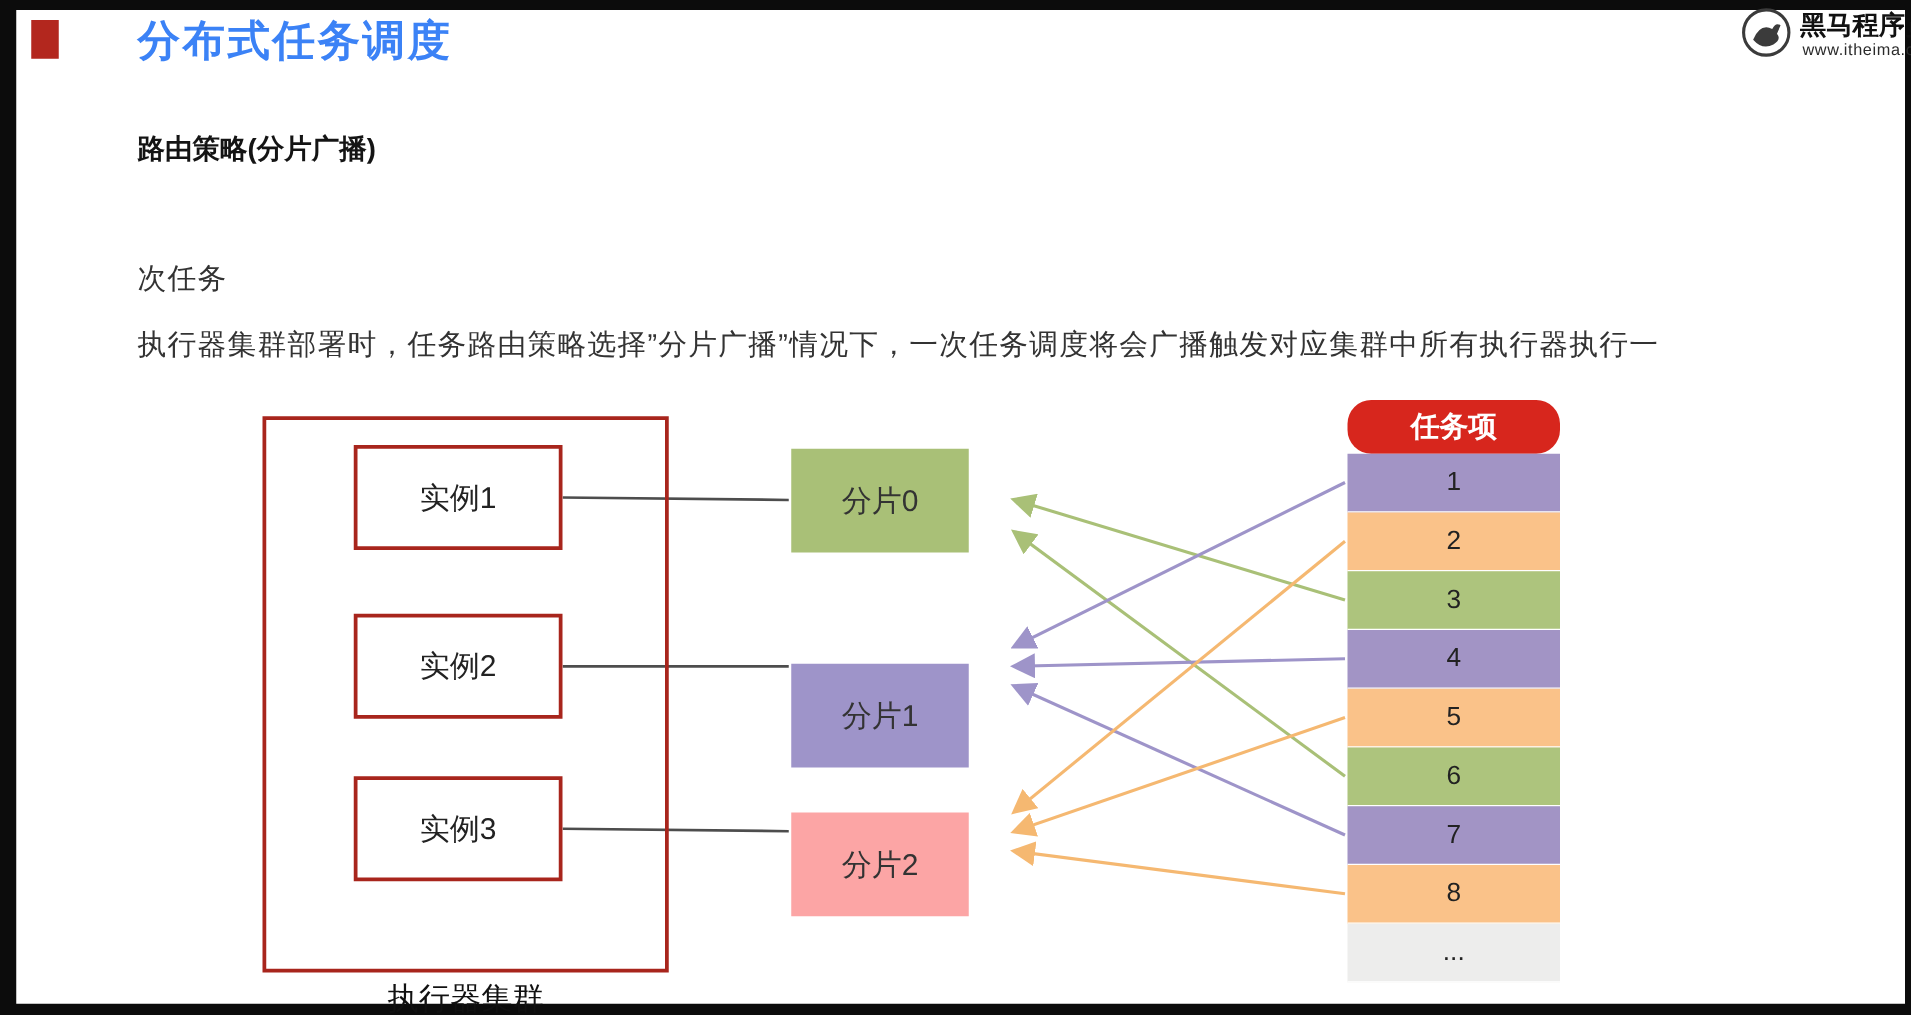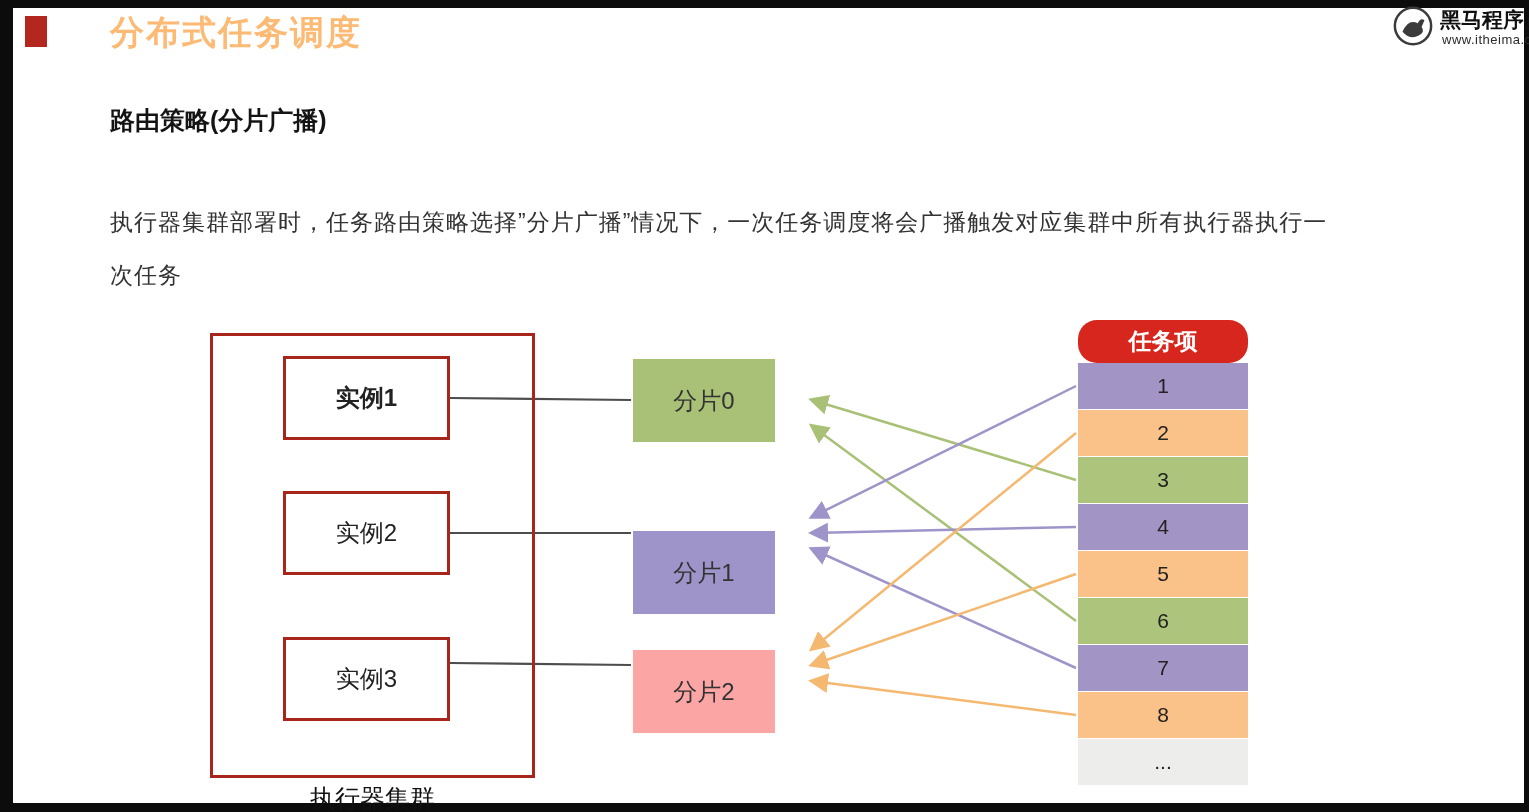--- a/index.html
+++ b/index.html
@@ -1,22 +1,22 @@
 <!DOCTYPE html>
 <html><head>
 <meta charset="utf-8">
 <style>
   html,body{margin:0;padding:0;background:#000;}
   #stage{position:relative;width:1529px;height:812px;background:#0c0c0c;overflow:hidden;
          font-family:"Liberation Sans","DejaVu Sans",sans-serif;}
   #sheet{position:absolute;left:13px;top:8px;right:5px;bottom:9px;background:#ffffff;}
   .abs{position:absolute;}
   .accent{left:25px;top:16px;width:22px;height:31px;}
-  .title{left:110px;top:10px;font-size:34px;font-weight:bold;color:#fdba74;letter-spacing:2px;}
-  .subtitle{left:110px;top:104px;font-size:25px;font-weight:bold;color:#141414;}
+  .title{left:110px;top:10px;font-size:34px;font-weight:bold;color:#3b82f6;letter-spacing:2px;}
+  .subtitle{left:110px;top:104px;font-size:22px;font-weight:bold;color:#141414;}
   .bodytext{left:110px;top:196px;width:1395px;font-size:23px;color:#333;letter-spacing:1px;}
   .bodyline{height:53px;line-height:53px;white-space:nowrap;}
   .cluster{left:210px;top:333px;width:325px;height:445px;border:3px solid #A8251C;box-sizing:border-box;background:transparent;}
   .inst{left:283px;width:167px;height:84px;border:3px solid #A8251C;box-sizing:border-box;background:#fff;
         display:flex;align-items:center;justify-content:center;font-size:24px;color:#222;}
   .cluster-label{left:210px;top:741px;width:325px;text-align:center;font-size:25px;color:#111;margin-top:41px;}
   .shard{left:633px;width:142px;height:83px;display:flex;align-items:center;justify-content:center;
          font-size:24px;color:#333;}
   .ttable{left:1078px;top:320px;width:170px;}
   .thead{height:43px;display:flex;align-items:center;justify-content:center;color:#fff;font-weight:bold;font-size:23px;border-radius:19px;}
@@ -70,32 +70,32 @@
     <svg class="logo-circle" viewBox="0 0 44 44">
       <circle cx="22" cy="22" r="19" fill="none" stroke="#3b3b3b" stroke-width="2.6"></circle>
       <path d="M11 28 q6 -14 16 -9 q3 -6 7 -3 l-3 7 q4 5 -3 9 q-9 5 -17 -4 z" fill="#3b3b3b"></path>
     </svg>
     <div class="brand">黑马程序员</div>
     <div class="url">www.itheima.c</div>
   </div>
 
   <div class="abs subtitle">路由策略(分片广播)</div>
   <div class="abs bodytext">
+    <div class="bodyline">次任务</div>
     <div class="bodyline">执行器集群部署时，任务路由策略选择”分片广播”情况下，一次任务调度将会广播触发对应集群中所有执行器执行一</div>
-    <div class="bodyline">次任务</div>
   </div>
 
   <div class="abs cluster"></div>
-  <div class="abs inst" style="top:356px;font-weight:bold;">
+  <div class="abs inst" style="top:356px;">
     <span>实例1</span>
   </div>
   <div class="abs inst" style="top:491px;">
     <span>实例2</span>
   </div>
-  <div class="abs inst" style="top:637px;">
+  <div class="abs inst" style="top:621px;">
     <span>实例3</span>
   </div>
   <div class="abs cluster-label">执行器集群</div>
 
   <div class="abs shard" style="top: 359px; background: rgb(169, 192, 119);">
     <span>分片0</span>
   </div>
   <div class="abs shard" style="top: 491px; background: rgb(158, 148, 201); margin-top: 40px;">
     <span>分片1</span>
   </div>

